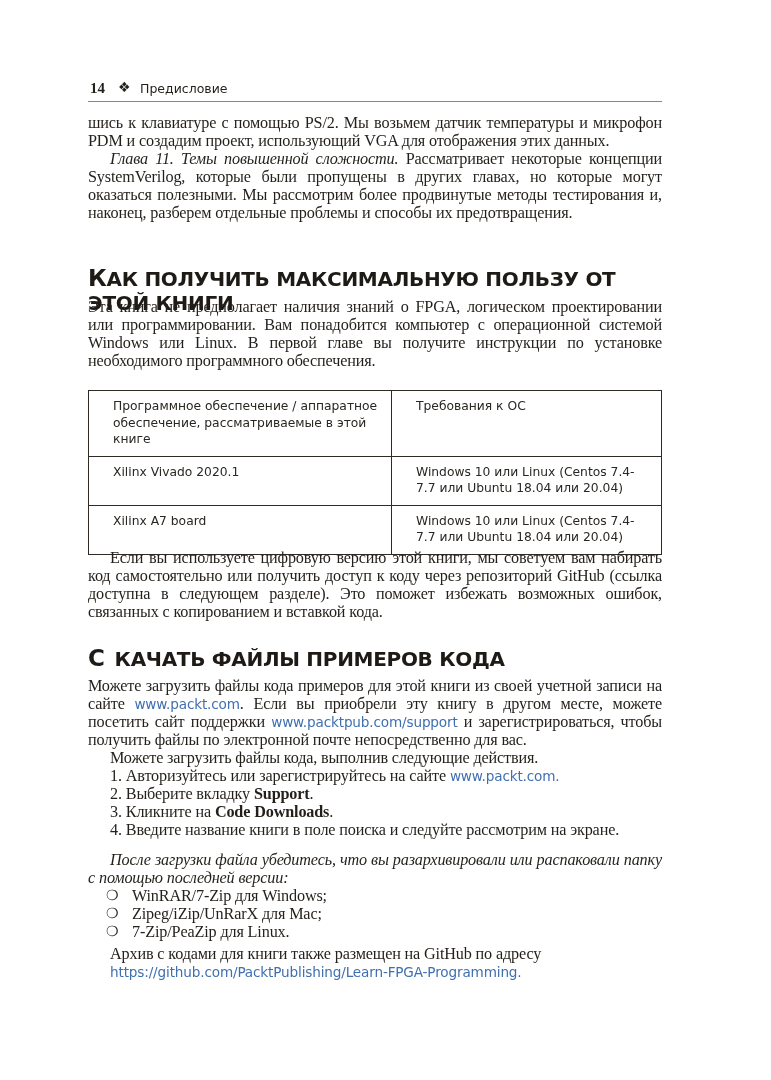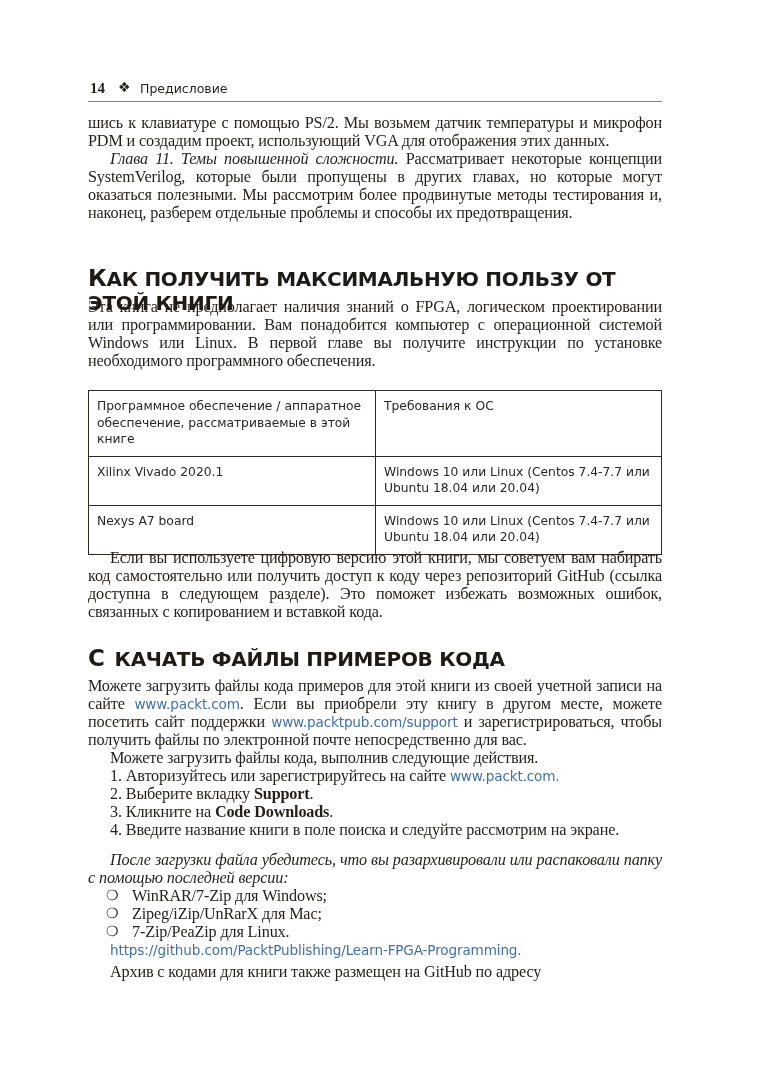--- a/index.html
+++ b/index.html
@@ -17,21 +17,21 @@
           text-align: justify; letter-spacing: -0.15px; }
   .text p { margin: 0; }
   .indent { text-indent: 22px; }
   .last { text-align-last: left; }
   .h2 { position: absolute; left: 0; font-family: "DejaVu Sans", sans-serif; font-weight: bold;
         font-size: 20px; letter-spacing: -0.3px; color: #1e1a15; }
   .h2 .cap { font-size: 23px; }
   .link { color: #3f6fb0; font-family: "DejaVu Sans", sans-serif; font-size: 13.6px; }
   table { position: absolute; left: 0; top: 390px; width: 574px; border-collapse: collapse;
           font-family: "DejaVu Sans", sans-serif; font-size: 12.3px; line-height: 16.5px; color: #2a2622; }
-  td { border: 1.5px solid #2f2a24; vertical-align: top; padding: 7px 8px 8px 8px; }
+  td { border: 1.5px solid #2f2a24; vertical-align: top; padding: 7px 8px 8px 24px; }
   td.c1 { width: 270px; }
   ol { margin: 0; padding: 0; list-style: none; }
   ol li { padding-left: 22px; }
   ul.bul { margin: 0; padding: 0; list-style: none; }
   ul.bul li { position: relative; padding-left: 44px; }
   .bullet { position: absolute; left: 18px; top: 0; font-size: 14px; }
   b { font-weight: bold; }
 </style>
 </head>
 <body>
@@ -59,21 +59,21 @@
     <tbody>
         <tr>
       <td class="c1">Программное обеспечение / аппаратное обеспечение, рассматриваемые в этой книге</td>
       <td>Требования к ОС</td>
     </tr>
     <tr>
       <td class="c1">Xilinx Vivado 2020.1</td>
       <td>Windows 10 или Linux (Centos 7.4-7.7 или Ubuntu 18.04 или 20.04)</td>
     </tr>
     <tr>
-      <td class="c1">Nexys A7 board</td>
+      <td class="c1">Xilinx A7 board</td>
       <td>Windows 10 или Linux (Centos 7.4-7.7 или Ubuntu 18.04 или 20.04)</td>
     </tr>
   </tbody>
     </table>
 
   <div class="text" style="top:549px;">
     <p class="indent last">Если вы используете цифровую версию этой книги, мы советуем вам набирать код самостоятельно или получить доступ к коду через репозиторий GitHub (ссылка доступна в следующем разделе). Это поможет избежать возможных ошибок, связанных с копированием и вставкой кода.</p>
   </div>
 
   <div class="h2" style="top:645px;"><span class="cap">С</span><span style="text-transform:uppercase;margin-left:10px;">качать файлы примеров кода</span></div>
@@ -86,17 +86,17 @@
       <li><span>2.</span> <span>Выберите вкладку </span><b>Support</b><span>.</span></li>
       <li><span>3.</span> <span>Кликните на </span><b>Code Downloads</b><span>.</span></li>
       <li><span>4.</span> <span>Введите название книги в поле поиска и следуйте рассмотрим на экране.</span></li>
     </ol>
     <p class="indent last" style="margin-top:12px;font-style:italic;">После загрузки файла убедитесь, что вы разархивировали или распаковали папку с помощью последней версии:</p>
     <ul class="bul">
       <li><span class="bullet">❍</span><span>WinRAR/7-Zip для Windows;</span></li>
       <li><span class="bullet">❍</span><span>Zipeg/iZip/UnRarX для Mac;</span></li>
       <li><span class="bullet">❍</span><span>7-Zip/PeaZip для Linux.</span></li>
     </ul>
+    <p class="indent" style="margin-top:4px;">Архив с кодами для книги также размещен на GitHub по адресу</p>
     <p class="indent"><a class="link">https://github.com/PacktPublishing/Learn-FPGA-Programming.</a></p>
-    <p class="indent" style="margin-top:4px;">Архив с кодами для книги также размещен на GitHub по адресу</p>
   </div>
 
 </div>
 
 </body></html>

